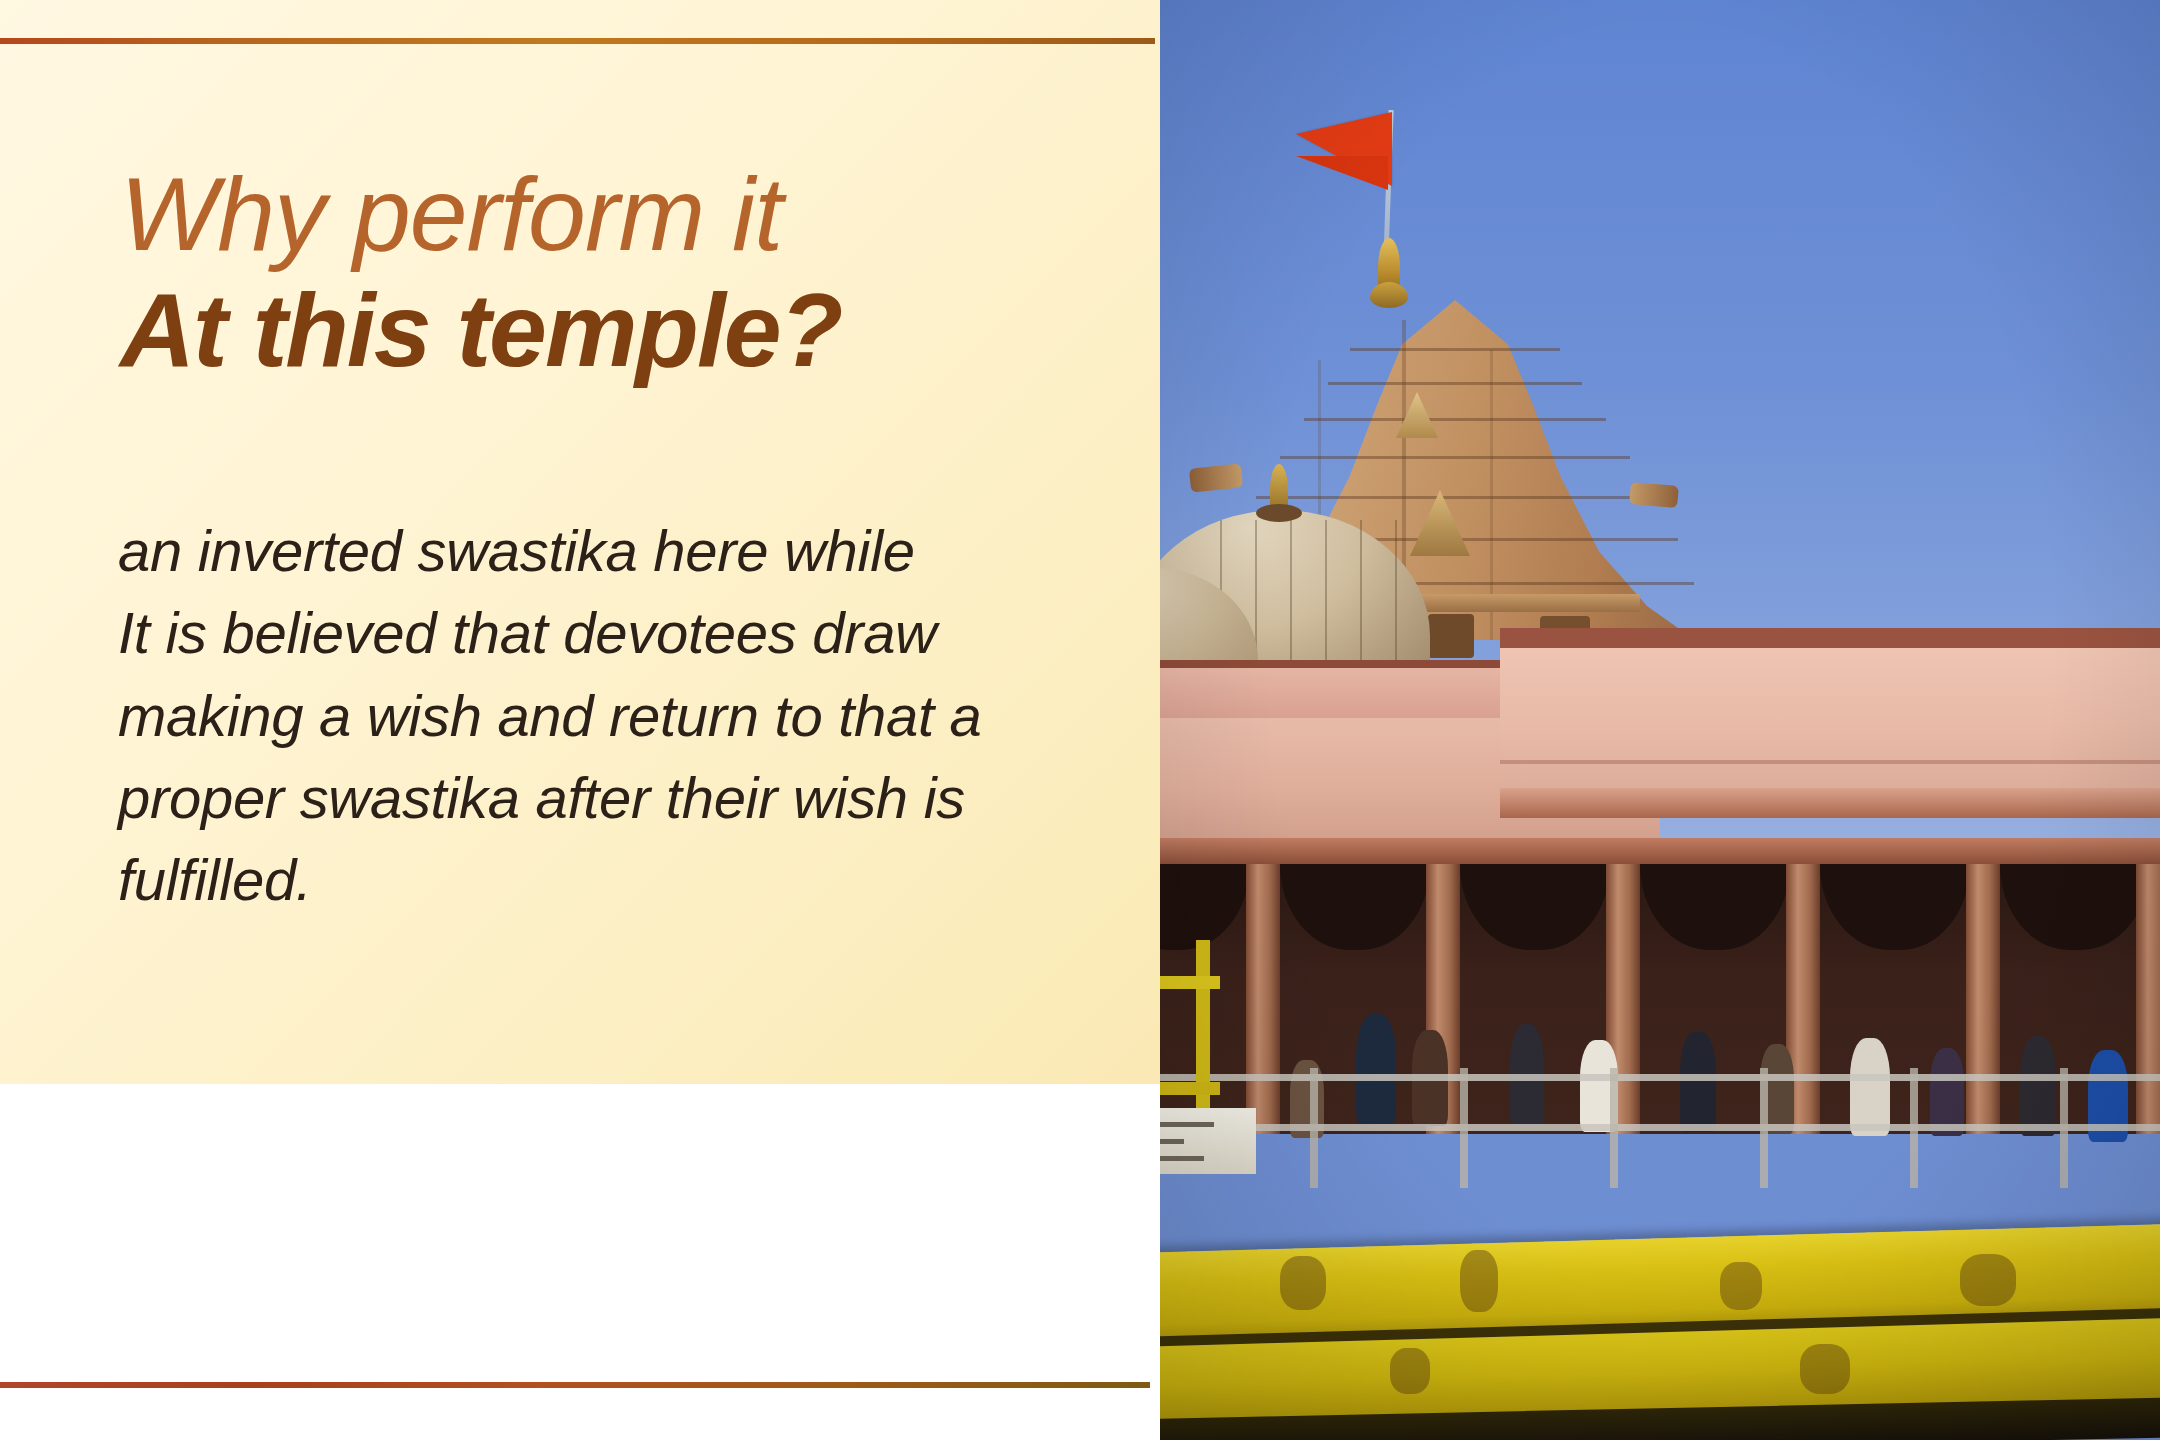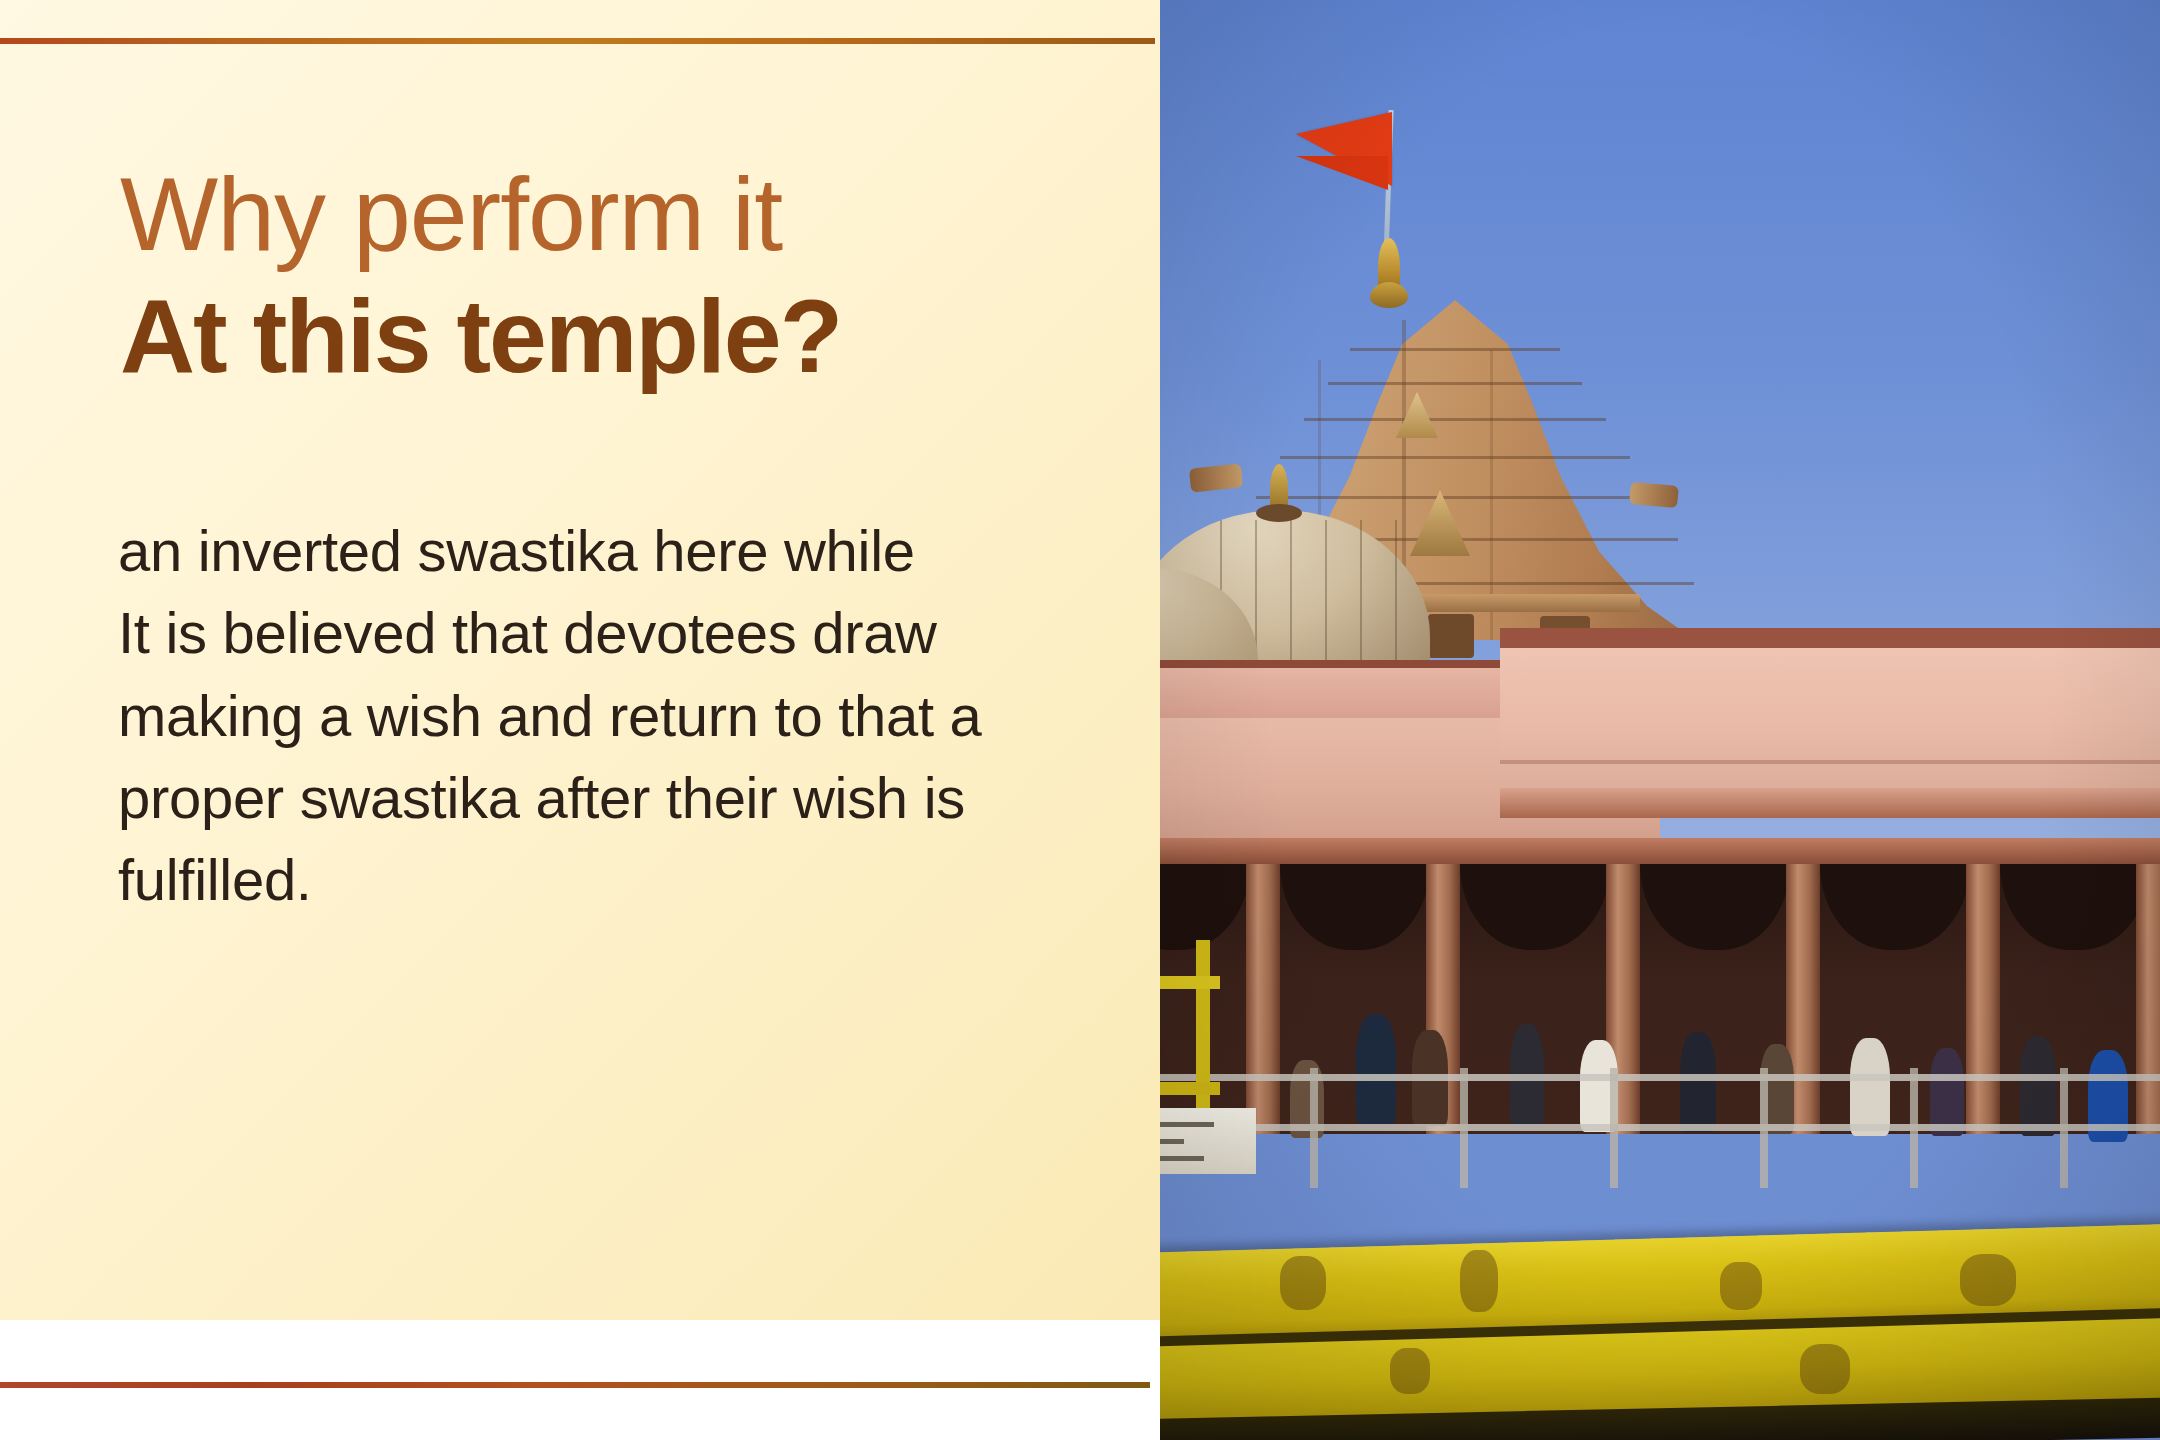--- a/index.html
+++ b/index.html
@@ -3,39 +3,40 @@
 <meta charset="utf-8">
 <style>
   html,body{margin:0;padding:0;background:#fff;}
   body{width:2160px;height:1440px;overflow:hidden;font-family:"Liberation Sans",sans-serif;}
 
   #slide{position:relative;width:2160px;height:1440px;display:flex;overflow:hidden;}
 
   
   .left-panel{
     position:relative;
-    width:1160px;height:1320px;
+    width:1160px;height:1084px;
     background:linear-gradient(135deg,#FFF8E2 0%,#FFF4D4 38%,#FCEFC4 72%,#FAE9B4 100%);
     box-sizing:border-box;
     flex:0 0 1160px;
+    font-style:italic;
   }
   .rule{position:absolute;left:0;height:6px;}
   .rule-top{top:38px;width:1155px;
     background:linear-gradient(90deg,#B5471C 0%,#B8651F 20%,#C07A1E 48%,#B86A1B 72%,#9C5A18 100%);}
   .rule-bottom{top:1382px;width:1150px;
     background:linear-gradient(90deg,#B0462A 0%,#A8401C 22%,#B2501E 47%,#9E5A17 74%,#7E5A12 100%);}
 
   .headline{position:absolute;left:120px;top:160px;width:980px;}
   .h-line1{
     font-size:104px;line-height:1.04;font-weight:400;letter-spacing:-1px;
     color:#B5652C;white-space:nowrap;
   }
   .h-line2{
     font-size:104px;line-height:1.12;font-weight:700;letter-spacing:-2px;
-    color:#7E3F11;white-space:nowrap;margin-top:10px;
+    color:#7E3F11;white-space:nowrap;margin-top:4px;
   }
 
   .body-copy{
     position:absolute;left:118px;top:510px;width:930px;
     font-size:58px;line-height:1.42;font-weight:500;
     color:#2C2118;letter-spacing:-0.3px;
   }
   .body-copy .bl{display:block;white-space:nowrap;}
 
   

